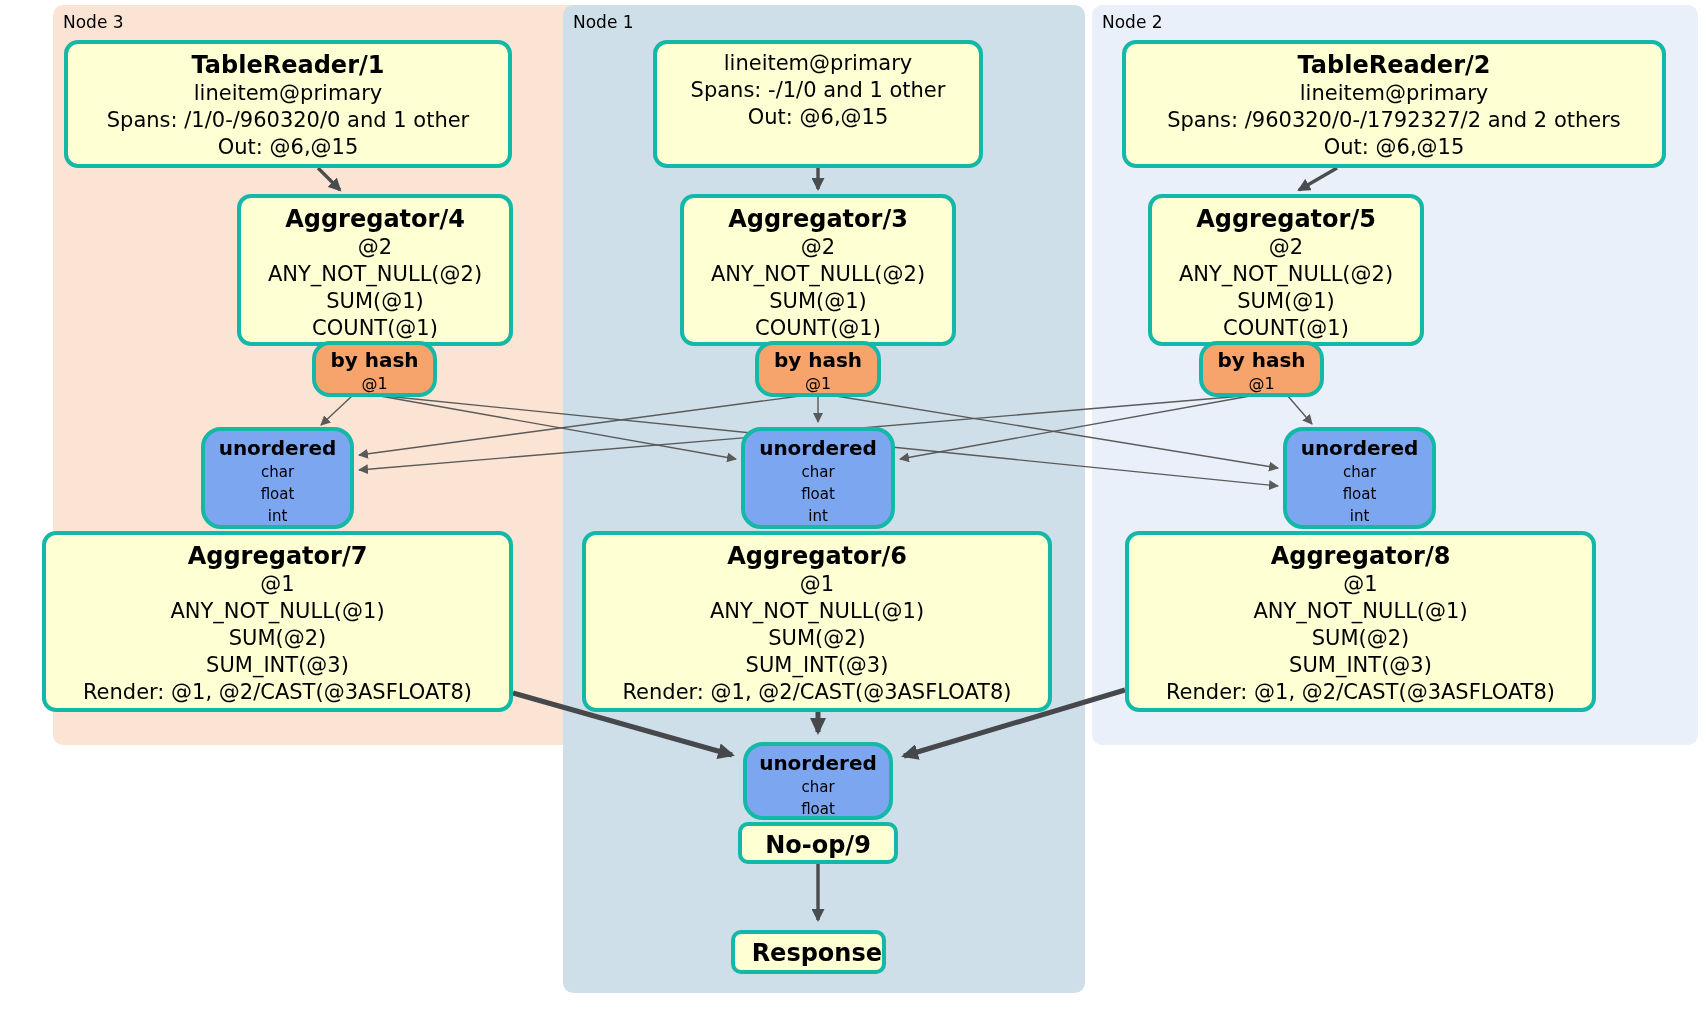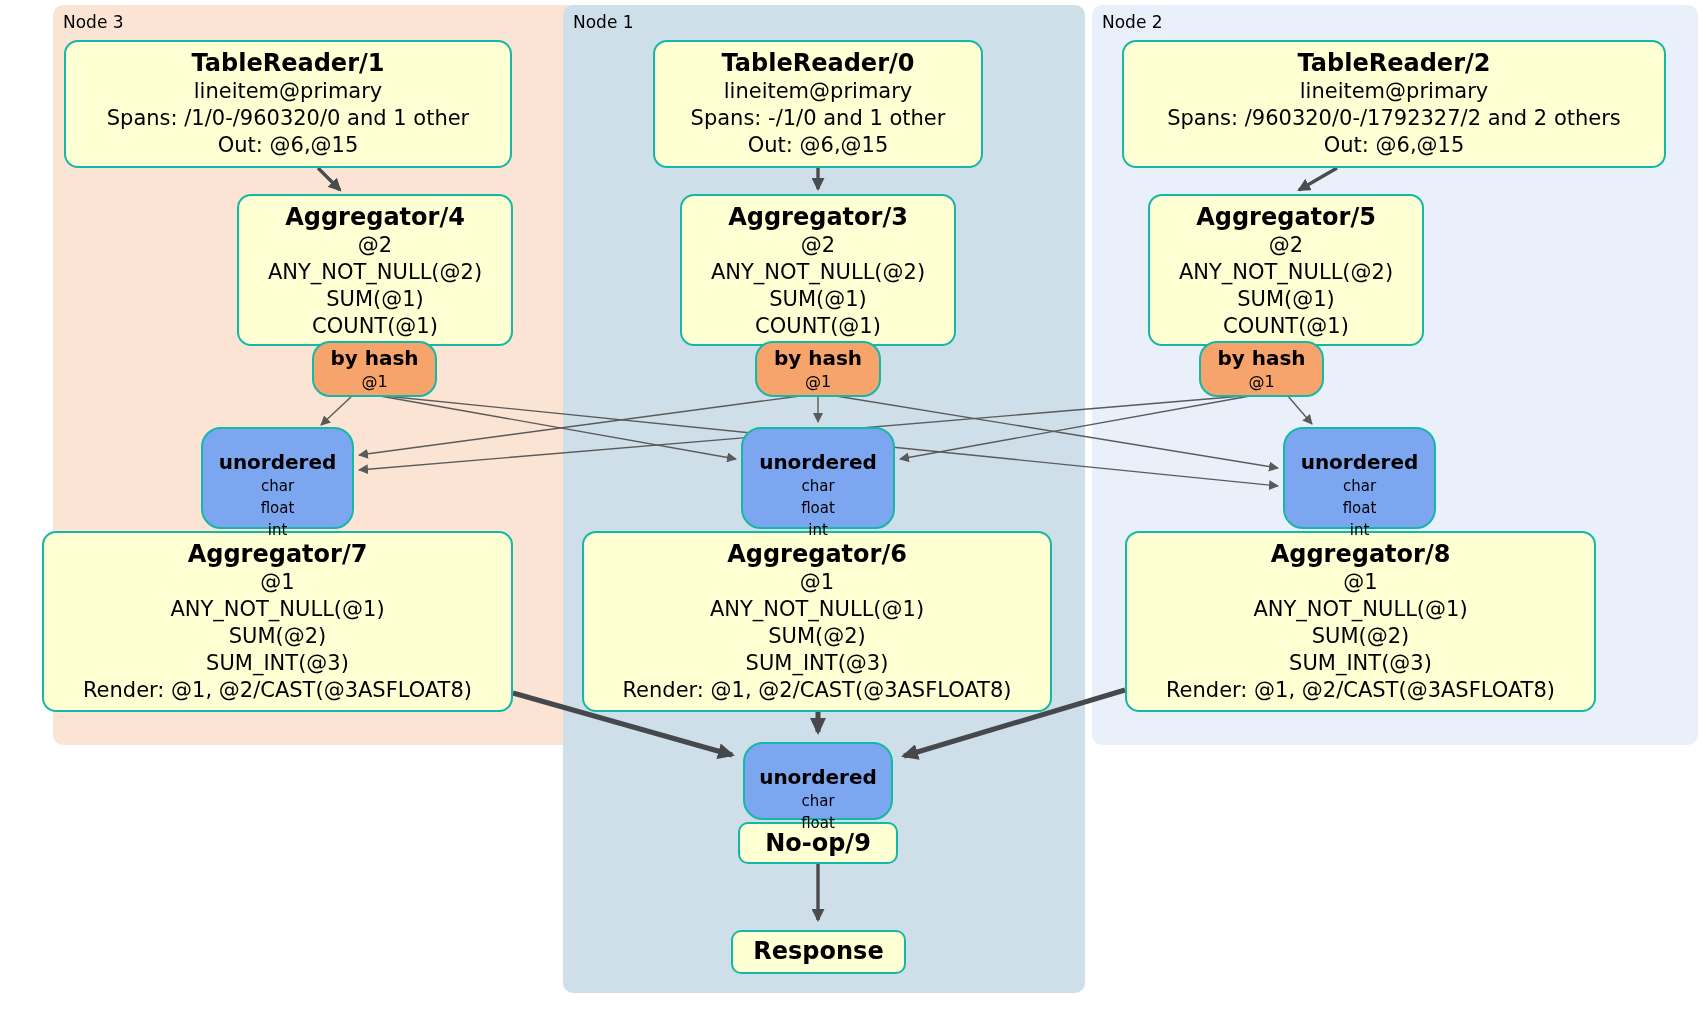--- a/index.html
+++ b/index.html
@@ -2,30 +2,30 @@
 <html><head>
 <meta charset="utf-8">
 <style>
   html,body{margin:0;padding:0;background:#ffffff;}
   body{font-family:"DejaVu Sans","Liberation Sans",sans-serif;color:#000;}
   #stage{position:relative;width:1706px;height:1016px;overflow:hidden;background:#fff;}
 
   .panel{position:absolute;border-radius:10px;z-index:0;}
   .panel-label{position:absolute;left:10px;top:7px;font-size:17px;color:#000;}
 
-  .pbox{position:absolute;box-sizing:border-box;background:#ffffd4;border:2px solid #14b8a6;
+  .pbox{position:absolute;box-sizing:border-box;background:#ffffd4;border:4px solid #14b8a6;
         border-radius:14px;text-align:center;z-index:3;padding-top:6px;white-space:nowrap;}
   .ttl{font-weight:bold;font-size:24px;line-height:30px;}
   .ln{font-size:21px;line-height:27px;}
 
   .router{background:#f7a36c;border-radius:18px;z-index:4;padding-top:3px;}
   .router .ttl{font-size:20px;line-height:25px;}
   .router .ln{font-size:16px;line-height:21px;}
 
-  .sync{background:#7ca6f0;border-radius:20px;z-index:4;padding-top:20px;}
+  .sync{background:#7ca6f0;border-radius:20px;z-index:4;padding-top:4px;}
   .sync .ttl{font-size:20px;line-height:26px;}
   .sync .ln{font-size:15px;line-height:22px;}
 
   .small-yellow{border-radius:10px;padding-top:4px;}
 
   #edges{position:absolute;left:0;top:0;z-index:1;}
   .e-thin{stroke:#5a5a5a;stroke-width:1.4;}
   .e-mid{stroke:#4a4c4e;stroke-width:3.4;}
   .e-thick{stroke:#46484b;stroke-width:5;}
 </style>
@@ -79,21 +79,20 @@
   </svg>
 
   <div class="pbox" style="left:64px;top:40px;width:448px;height:128px;">
     <div class="ttl">TableReader/1</div>
     <div class="ln">lineitem@primary</div>
     <div class="ln">Spans: /1/0-/960320/0 and 1 other</div>
     <div class="ln">Out: @6,@15</div>
   </div>
 
   <div class="pbox" style="left:653px;top:40px;width:330px;height:128px;">
-    <div class="ttl">TableReader/0</div>
     <div class="ln">lineitem@primary</div>
     <div class="ln">Spans: -/1/0 and 1 other</div>
     <div class="ln">Out: @6,@15</div>
   </div>
 
   <div class="pbox" style="left:1122px;top:40px;width:544px;height:128px;">
     <div class="ttl">TableReader/2</div>
     <div class="ln">lineitem@primary</div>
     <div class="ln">Spans: /960320/0-/1792327/2 and 2 others</div>
     <div class="ln">Out: @6,@15</div>
@@ -185,17 +184,17 @@
   <div class="pbox sync" style="left:743px;top:742px;width:150px;height:78px;">
     <div class="ttl">unordered</div>
     <div class="ln">char</div>
     <div class="ln">float</div>
   </div>
 
   <div class="pbox small-yellow" style="left:738px;top:822px;width:160px;height:42px;">
     <div class="ttl">No-op/9</div>
   </div>
 
-  <div class="pbox small-yellow" style="left:731px;top:930px;width:175px;height:44px;">
+  <div class="pbox small-yellow" style="left:731px;top:930px;width:155px;height:44px;text-align:right;">
     <div class="ttl">Response</div>
   </div>
 
 </div>
 
 </body></html>

